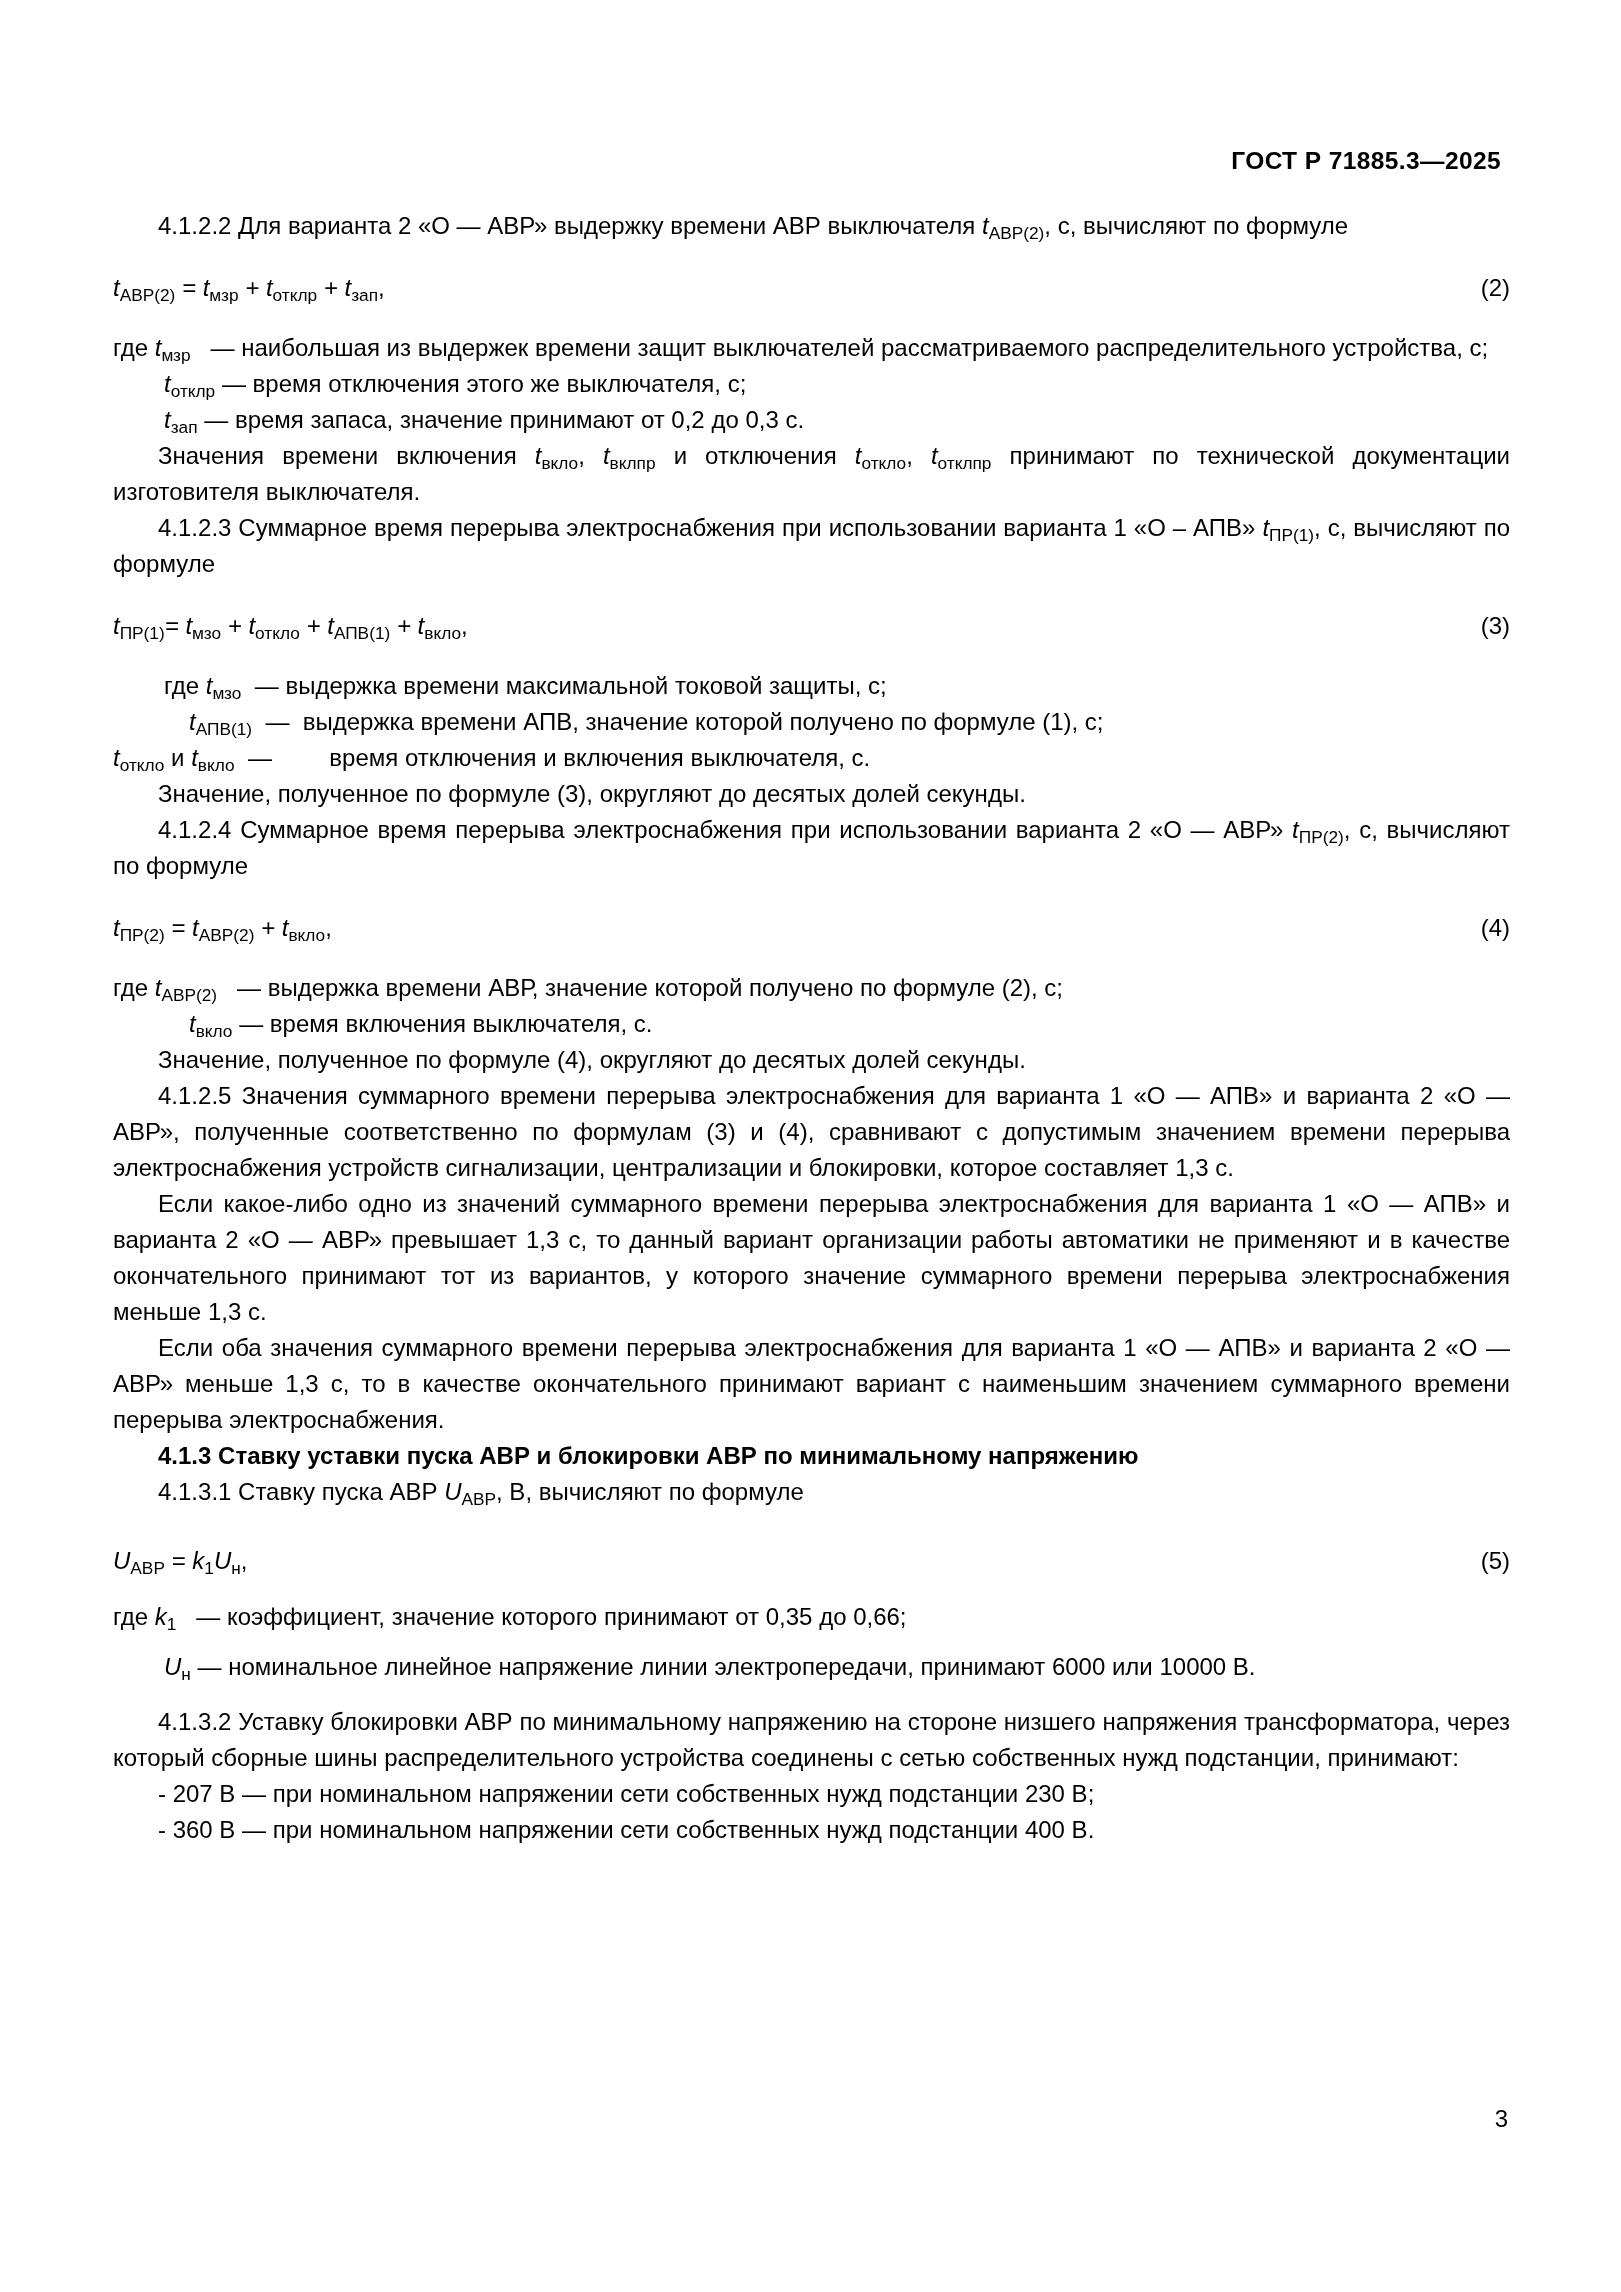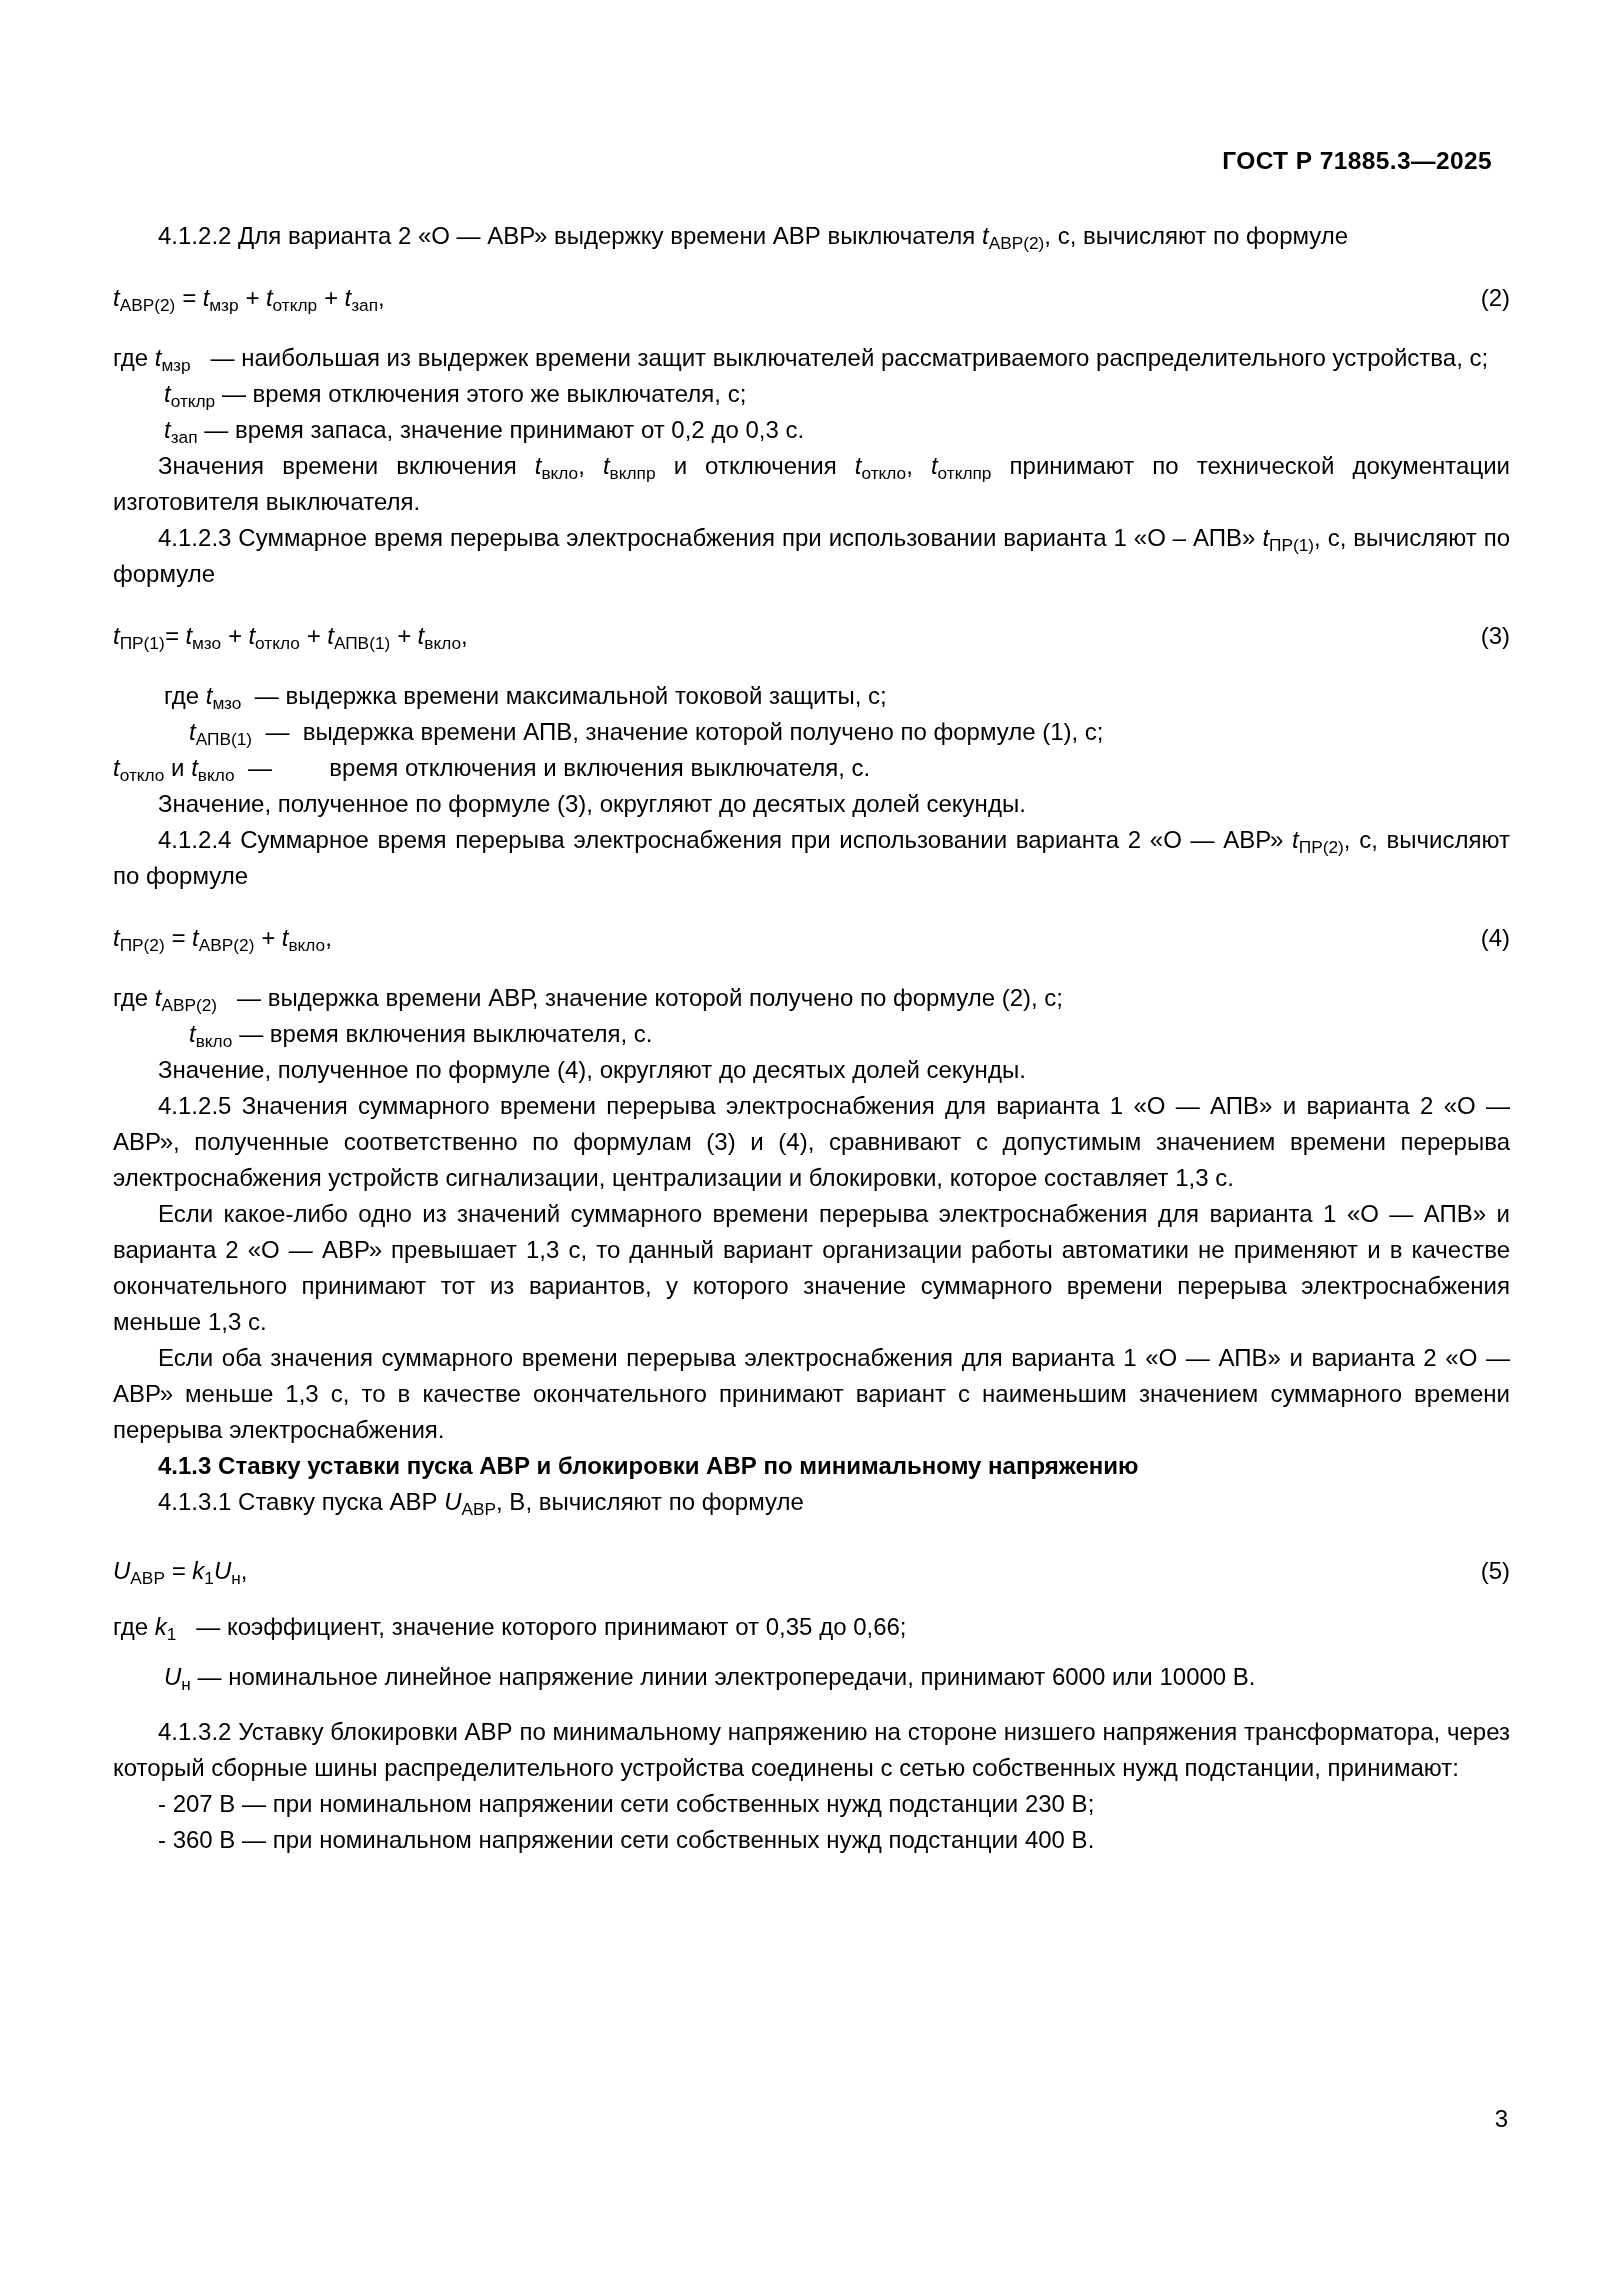--- a/index.html
+++ b/index.html
@@ -15,29 +15,29 @@
     position: relative;
     width: 1621px;
     height: 2293px;
     margin: 0 auto;
     background: #ffffff;
     box-sizing: border-box;
   }
   .header {
     position: absolute;
     top: 147px;
-    right: 129px;
+    right: 120px;
     font-size: 24.5px;
     font-weight: bold;
     letter-spacing: 0.4px;
     white-space: nowrap;
   }
   .content {
     position: absolute;
-    top: 218px;
+    top: 208px;
     left: 113px;
     width: 1397px;
   }
   p {
     margin: 0 0 0 0;
     font-size: 24px;
     line-height: 36px;
     text-align: justify;
     text-justify: inter-word;
   }

